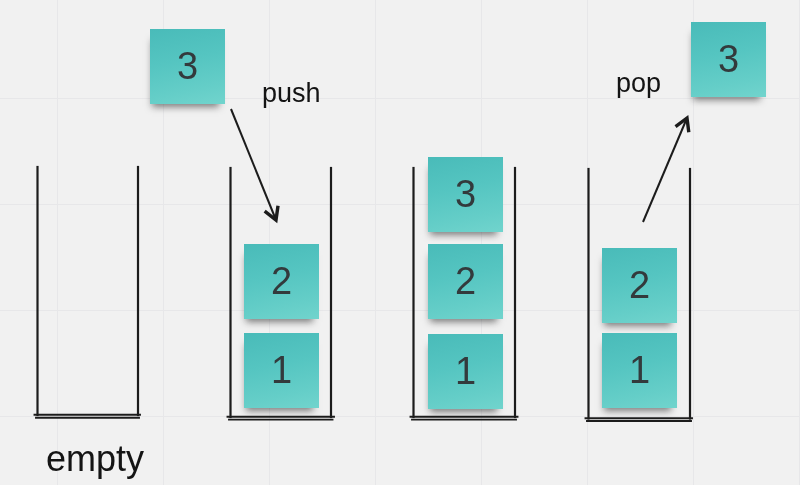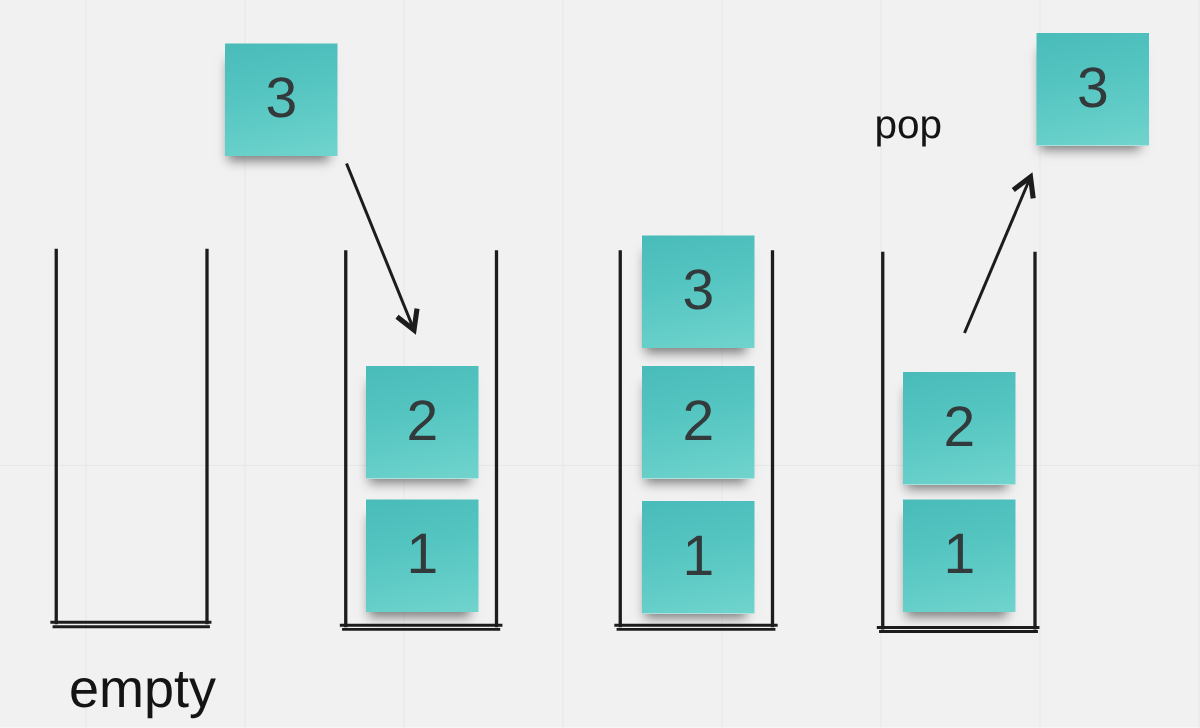--- a/index.html
+++ b/index.html
@@ -106,18 +106,19 @@
   <div class="note" style="left:244px; top:244px;">2</div>
   <div class="note" style="left:244px; top:333px;">1</div>
 
   <div class="note" style="left:428px; top:157px;">3</div>
   <div class="note" style="left:428px; top:244px;">2</div>
   <div class="note" style="left:428px; top:334px;">1</div>
 
   <div class="note" style="left:602px; top:248px;">2</div>
   <div class="note" style="left:602px; top:333px;">1</div>
 
+  <div class="op-label" style="left:262px; top:78px;">push</div>
 
-  <div class="op-label" style="left:583px; top:68px;">pop</div>
+  <div class="op-label" style="left:616px; top:68px;">pop</div>
 
   <div class="caption" style="left:46px; top:438px;">empty</div>
 
 </div>
 
 </body></html>

